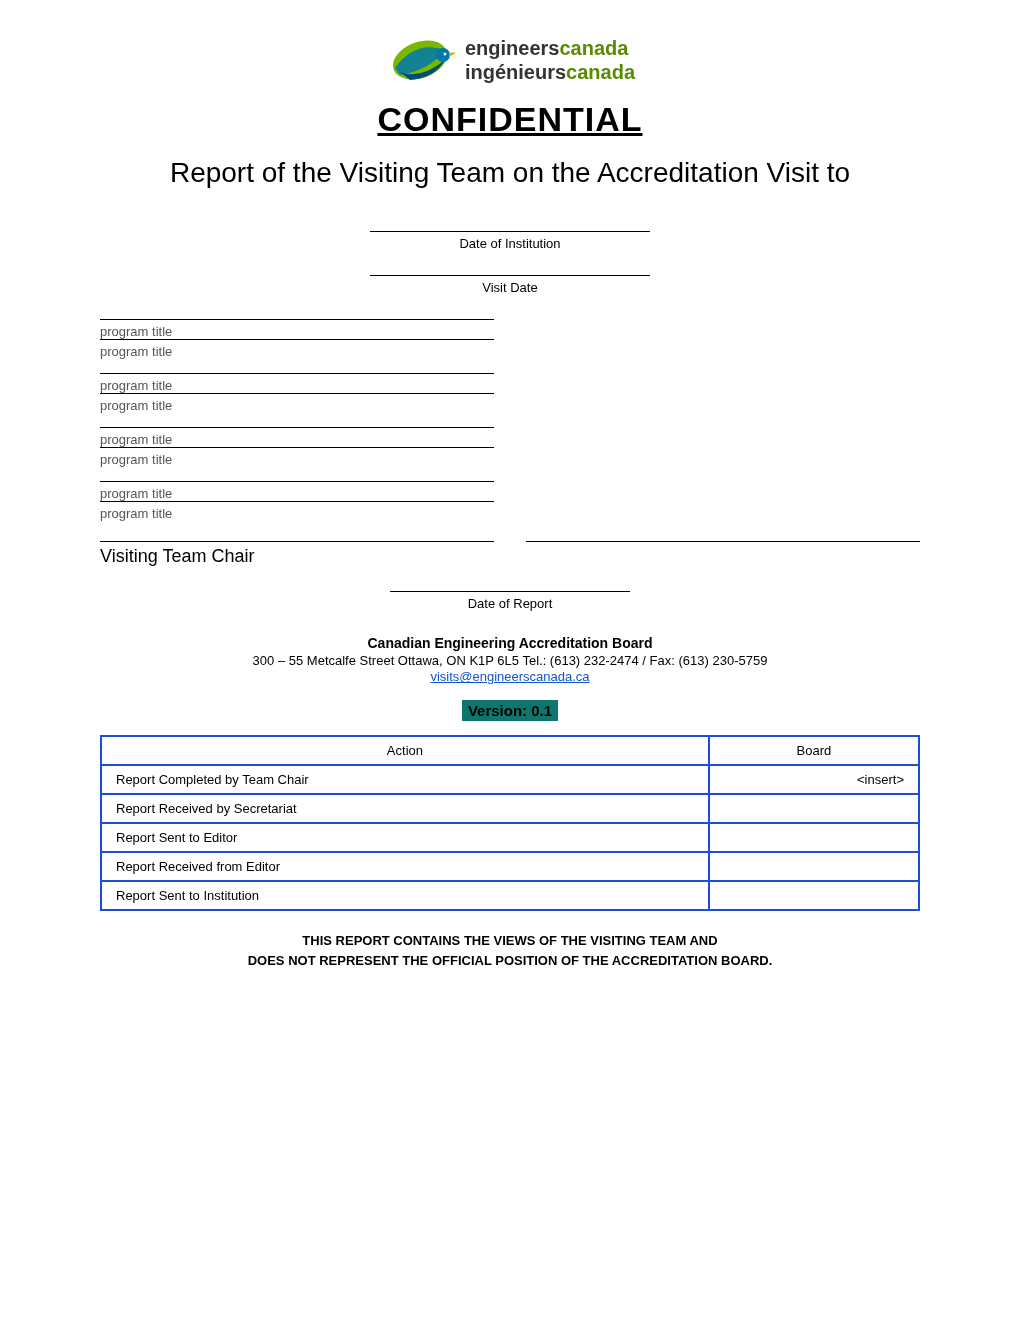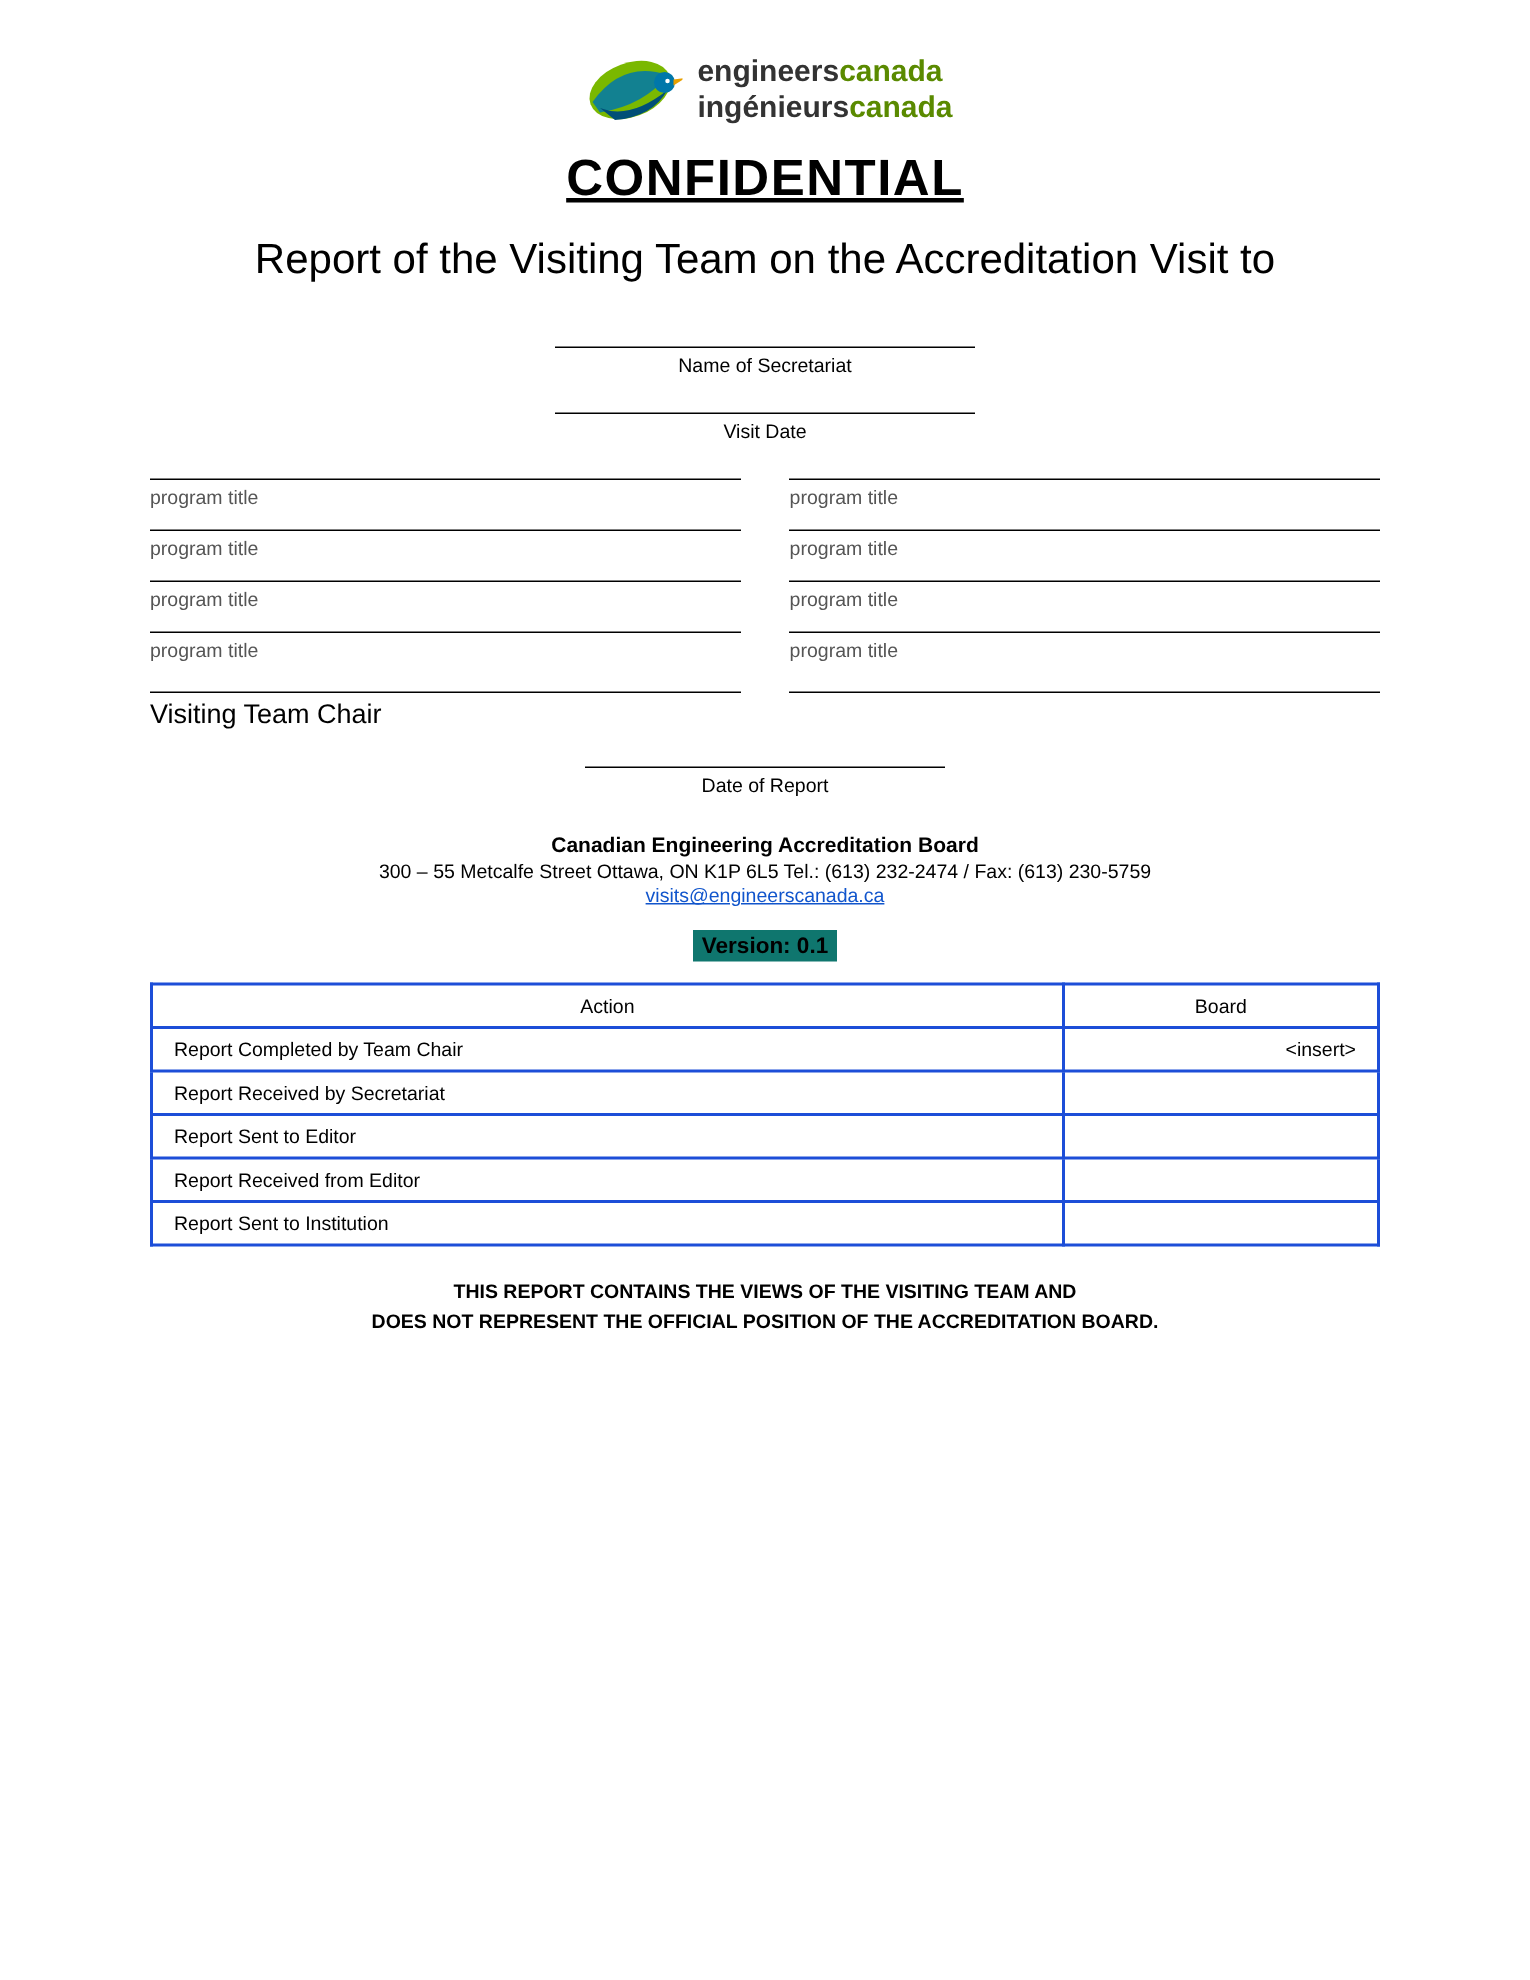--- a/index.html
+++ b/index.html
@@ -100,21 +100,21 @@
       text-align: center;
     }
 
     
     .programs-section {
       margin-top: 10px;
       margin-bottom: 20px;
     }
     .program-row {
       display: flex;
-      flex-direction: row;
+      flex-direction: column;
       justify-content: space-between;
       margin-bottom: 14px;
     }
     .program-col {
       width: 48%;
       display: flex;
       flex-direction: column;
     }
     .program-line {
       width: 100%;
@@ -266,21 +266,21 @@
       </div>
     </div>
   </div>
 
   <div class="confidential-title">CONFIDENTIAL</div>
 
   <div class="report-title">Report of the Visiting Team on the Accreditation Visit to</div>
 
   <div class="field-block">
     <div class="field-line"></div>
-    <div class="field-label">Name of Secretariat</div>
+    <div class="field-label">Date of Institution</div>
   </div>
 
   <div class="field-block">
     <div class="field-line"></div>
     <div class="field-label">Visit Date</div>
   </div>
 
   <div class="programs-section">
     <div class="program-row">
       <div class="program-col">

